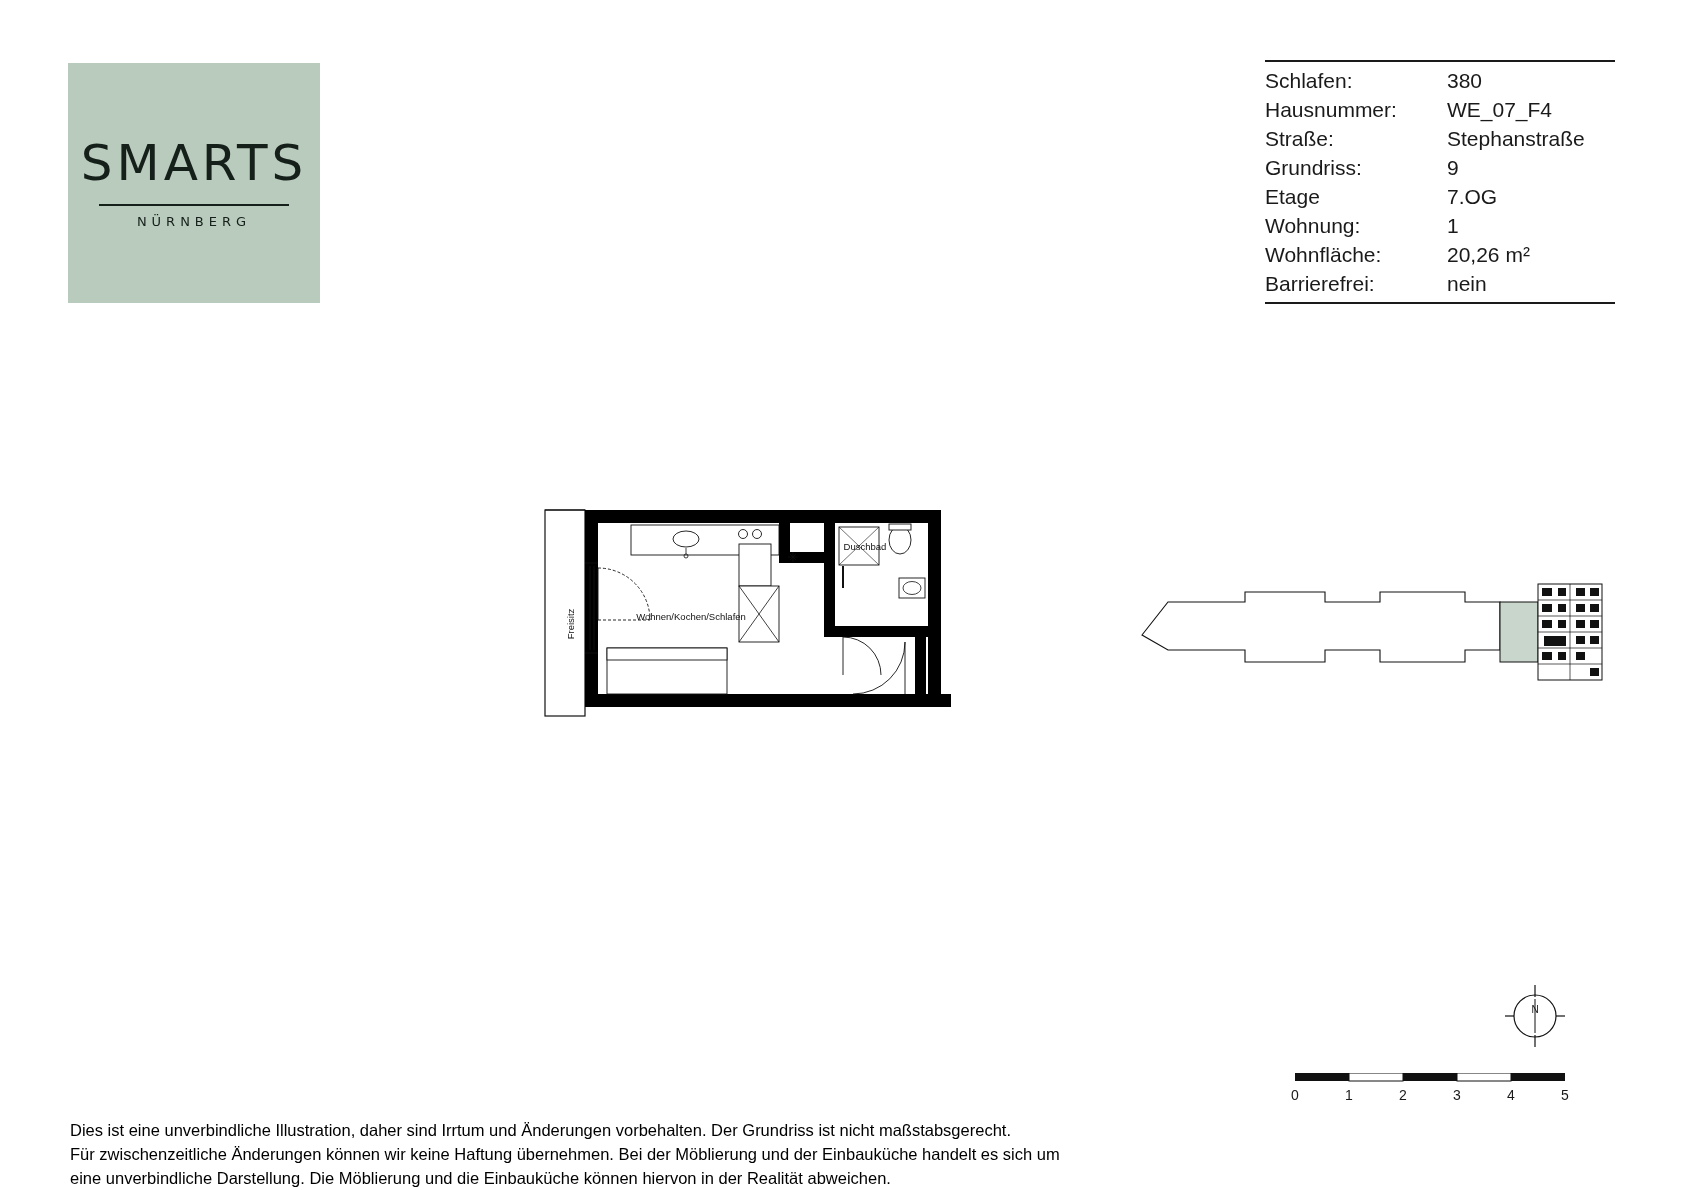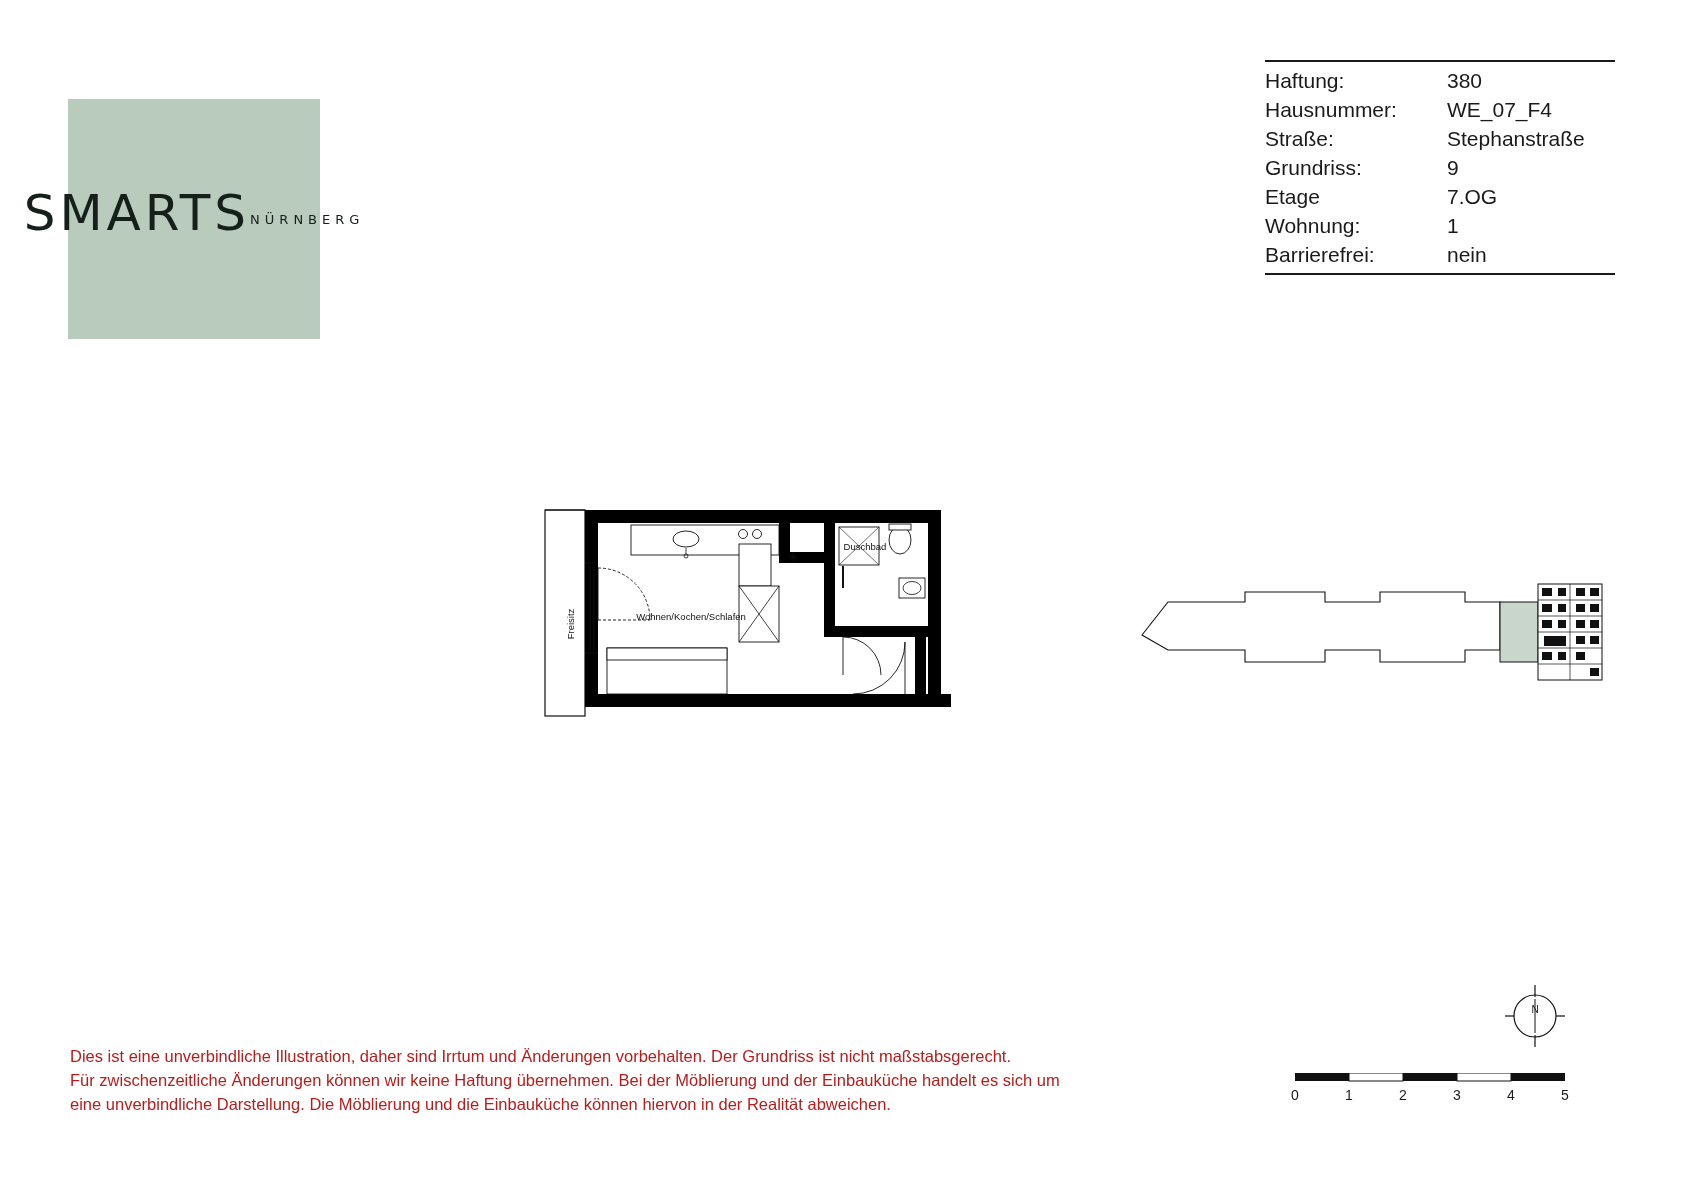--- a/index.html
+++ b/index.html
@@ -18,24 +18,23 @@
 
   
   #logo-block {
     position: absolute;
     left: 68px;
     top: 63px;
     width: 252px;
     height: 240px;
     background: #b9cbbd;
     display: flex;
-    flex-direction: row;
+    flex-direction: column;
     align-items: center;
     justify-content: center;
-    margin-top: 36px;
   }
   #logo-wordmark {
     font-family: "DejaVu Sans", sans-serif;
     font-size: 50px;
     letter-spacing: 4px;
     font-weight: 500;
     color: #15201a;
     line-height: 1;
     padding-bottom: 12px;
   }
@@ -125,25 +124,25 @@
     position: absolute;
     font-size: 14px;
     transform: translateX(-50%);
     color: #1a1a1a;
   }
 
   
   #disclaimer {
     position: absolute;
     left: 70px;
-    top: 1044px;
+    top: 1118px;
     width: 1060px;
     font-size: 16.5px;
     line-height: 24px;
-    color: #b91c1c;
+    color: #000000;
   }
   #disclaimer div { white-space: nowrap; }
 
   
   .plan-label {
     font-family: "Liberation Sans", sans-serif;
     font-size: 9.5px;
     fill: #111;
   }
 </style>
@@ -154,21 +153,21 @@
   <div id="logo-wordmark">SMARTS</div>
   <div id="logo-rule"></div>
   <div id="logo-sub">NÜRNBERG</div>
 </div>
 
 <div id="info-block">
   <div class="rule-top"></div>
   <table id="info-table">
     <tbody>
       <tr>
-        <td class="key">Haftung:</td>
+        <td class="key">Schlafen:</td>
         <td class="val">380</td>
       </tr>
       <tr>
         <td class="key">Hausnummer:</td>
         <td class="val">WE_07_F4</td>
       </tr>
       <tr>
         <td class="key">Straße:</td>
         <td class="val">Stephanstraße</td>
       </tr>
@@ -176,20 +175,24 @@
         <td class="key">Grundriss:</td>
         <td class="val">9</td>
       </tr>
       <tr>
         <td class="key">Etage</td>
         <td class="val">7.OG</td>
       </tr>
       <tr>
         <td class="key">Wohnung:</td>
         <td class="val">1</td>
+      </tr>
+      <tr>
+        <td class="key">Wohnfläche:</td>
+        <td class="val">20,26 m²</td>
       </tr>
       <tr>
         <td class="key">Barrierefrei:</td>
         <td class="val">nein</td>
       </tr>
     </tbody>
   </table>
   <div class="rule-bottom"></div>
 </div>
 

